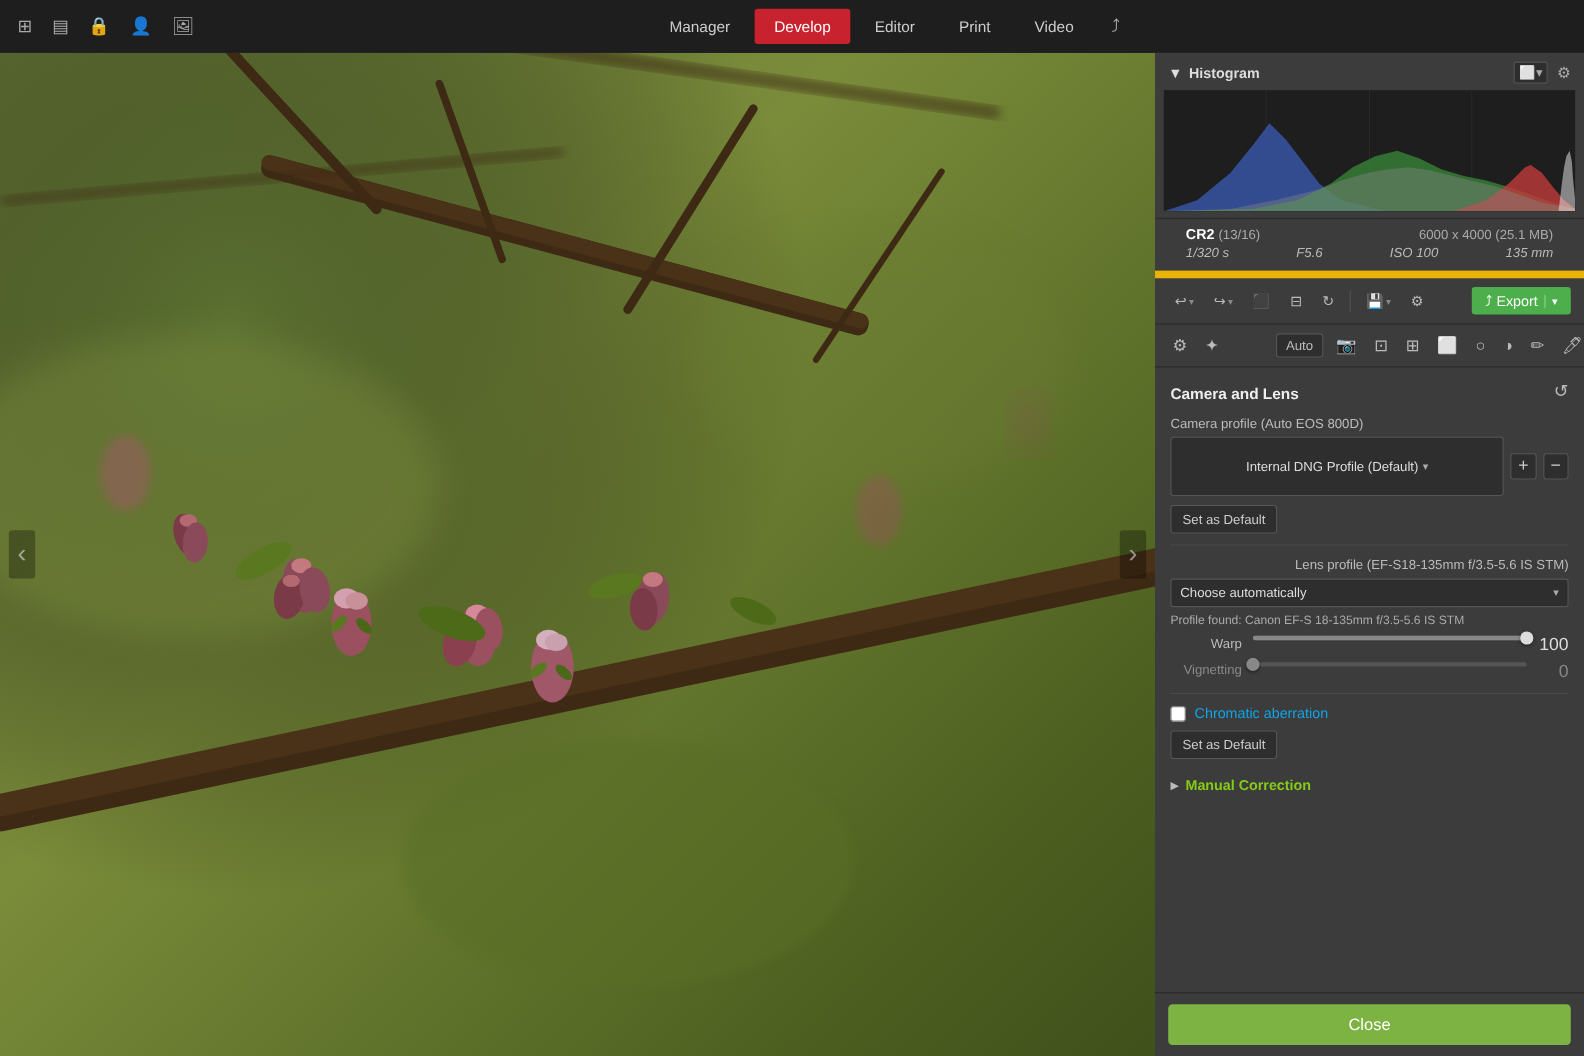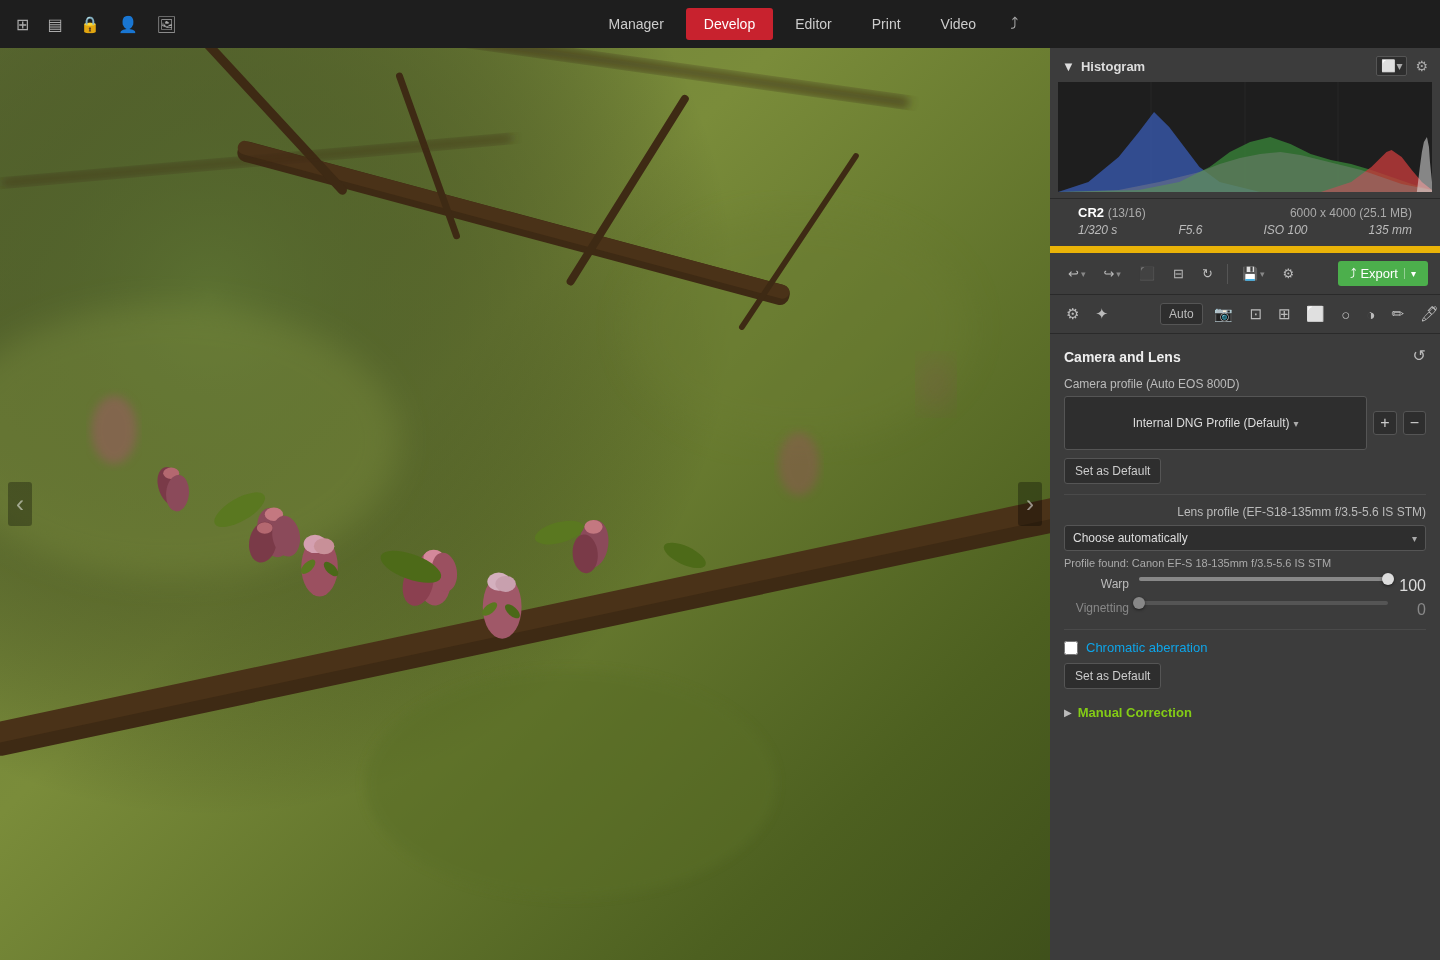--- a/index.html
+++ b/index.html
@@ -774,15 +774,18 @@
         </div>
 
         <div class="collapsible-header">
           <span class="collapsible-arrow">▶</span>
           <span class="collapsible-title">Manual Correction</span>
         </div>
 
       </div>
     </div>
 
+    <div class="close-btn-container">
+      <button class="close-btn">Close</button>
+    </div>
 
   </div>
 </div>
 
 </body></html>

